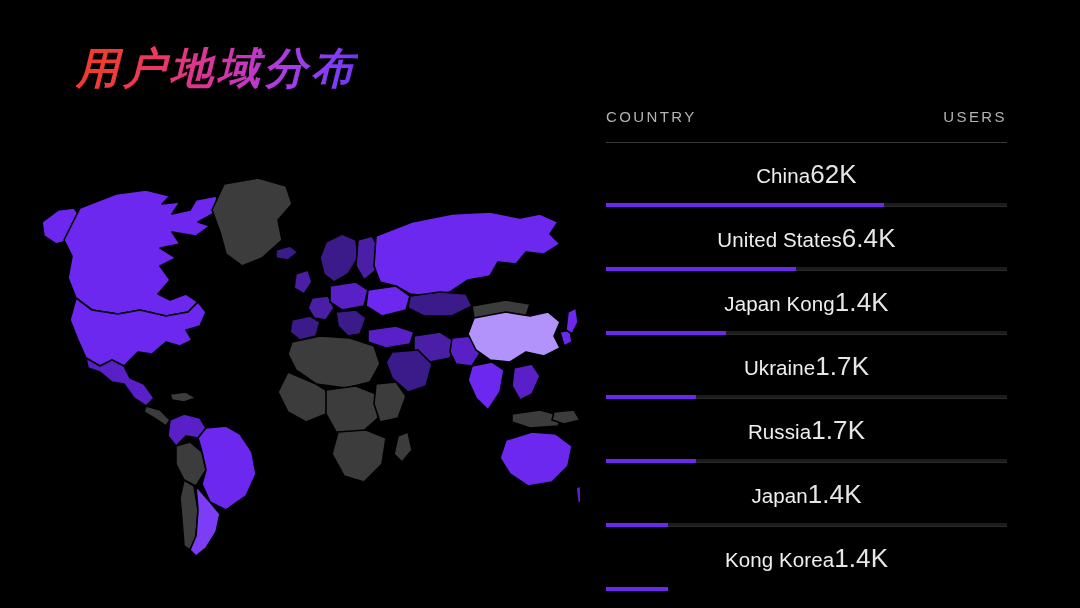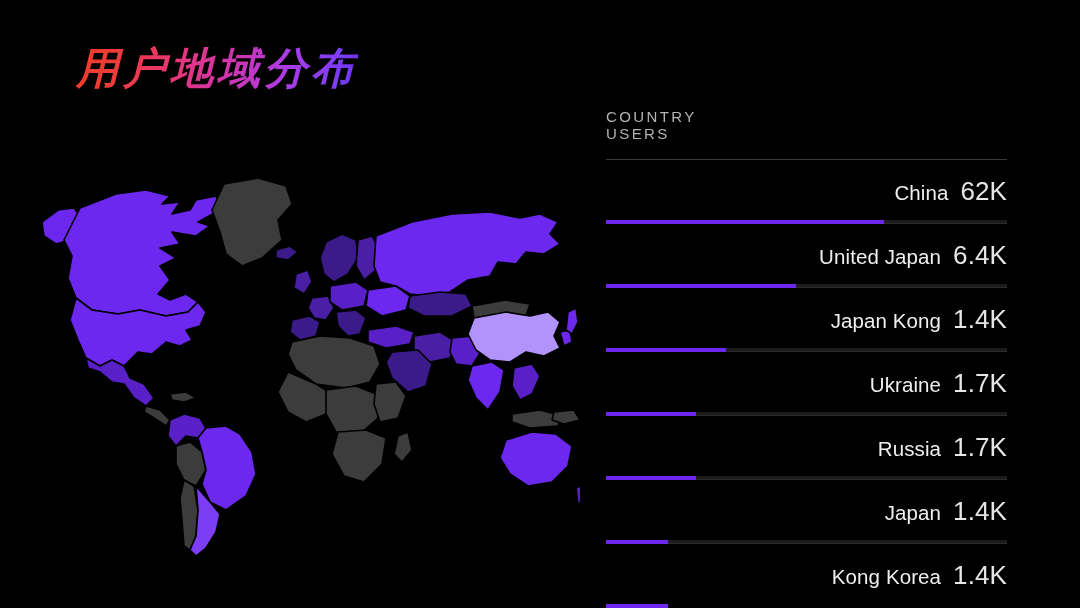--- a/index.html
+++ b/index.html
@@ -27,31 +27,29 @@
   #map-wrap { position:absolute; left:20px; top:170px; width:560px; height:400px; }
   #map-svg { width:100%; height:100%; display:block; }
 
   
   #panel { position:absolute; left:606px; top:108px; width:401px; }
 
   #table-head {
     display:flex; justify-content:space-between; align-items:baseline;
     padding-bottom:17px;
     border-bottom:1px solid #3a3a3a;
-    flex-direction:column;
   }
   #table-head .th {
     font-size:15px; letter-spacing:2.4px; color:#b4b4b4; font-weight:400;
   }
 
   .row { position:relative; padding-top:16px; }
   .row-top {
-    display:flex; justify-content:flex-end; align-items:baseline;
+    display:flex; justify-content:center; align-items:baseline;
     padding-bottom:13px;
-    gap:12px;
   }
   .row-country { font-size:20.5px; color:#efefef; font-weight:400; letter-spacing:.1px; }
   .row-value   { font-size:26px; color:#e6e6e6; font-weight:400; letter-spacing:.1px; }
   .track {
     position:relative; height:4px; width:100%;
     background:#1c1c1c;
     border-bottom:1px solid #2b2b2b;
   }
   .bar {
     position:absolute; left:0; top:0; height:4px;
@@ -142,21 +140,21 @@
           <div class="row-top">
             <span class="row-country">China</span>
             <span class="row-value">62K</span>
           </div>
           <div class="track">
             <div class="bar" style="width:69.3%"></div>
           </div>
         </div>
         <div class="row">
           <div class="row-top">
-            <span class="row-country">United Japan</span>
+            <span class="row-country">United States</span>
             <span class="row-value">6.4K</span>
           </div>
           <div class="track">
             <div class="bar" style="width:47.4%"></div>
           </div>
         </div>
         <div class="row">
           <div class="row-top">
             <span class="row-country">Japan Kong</span>
             <span class="row-value">1.4K</span>

